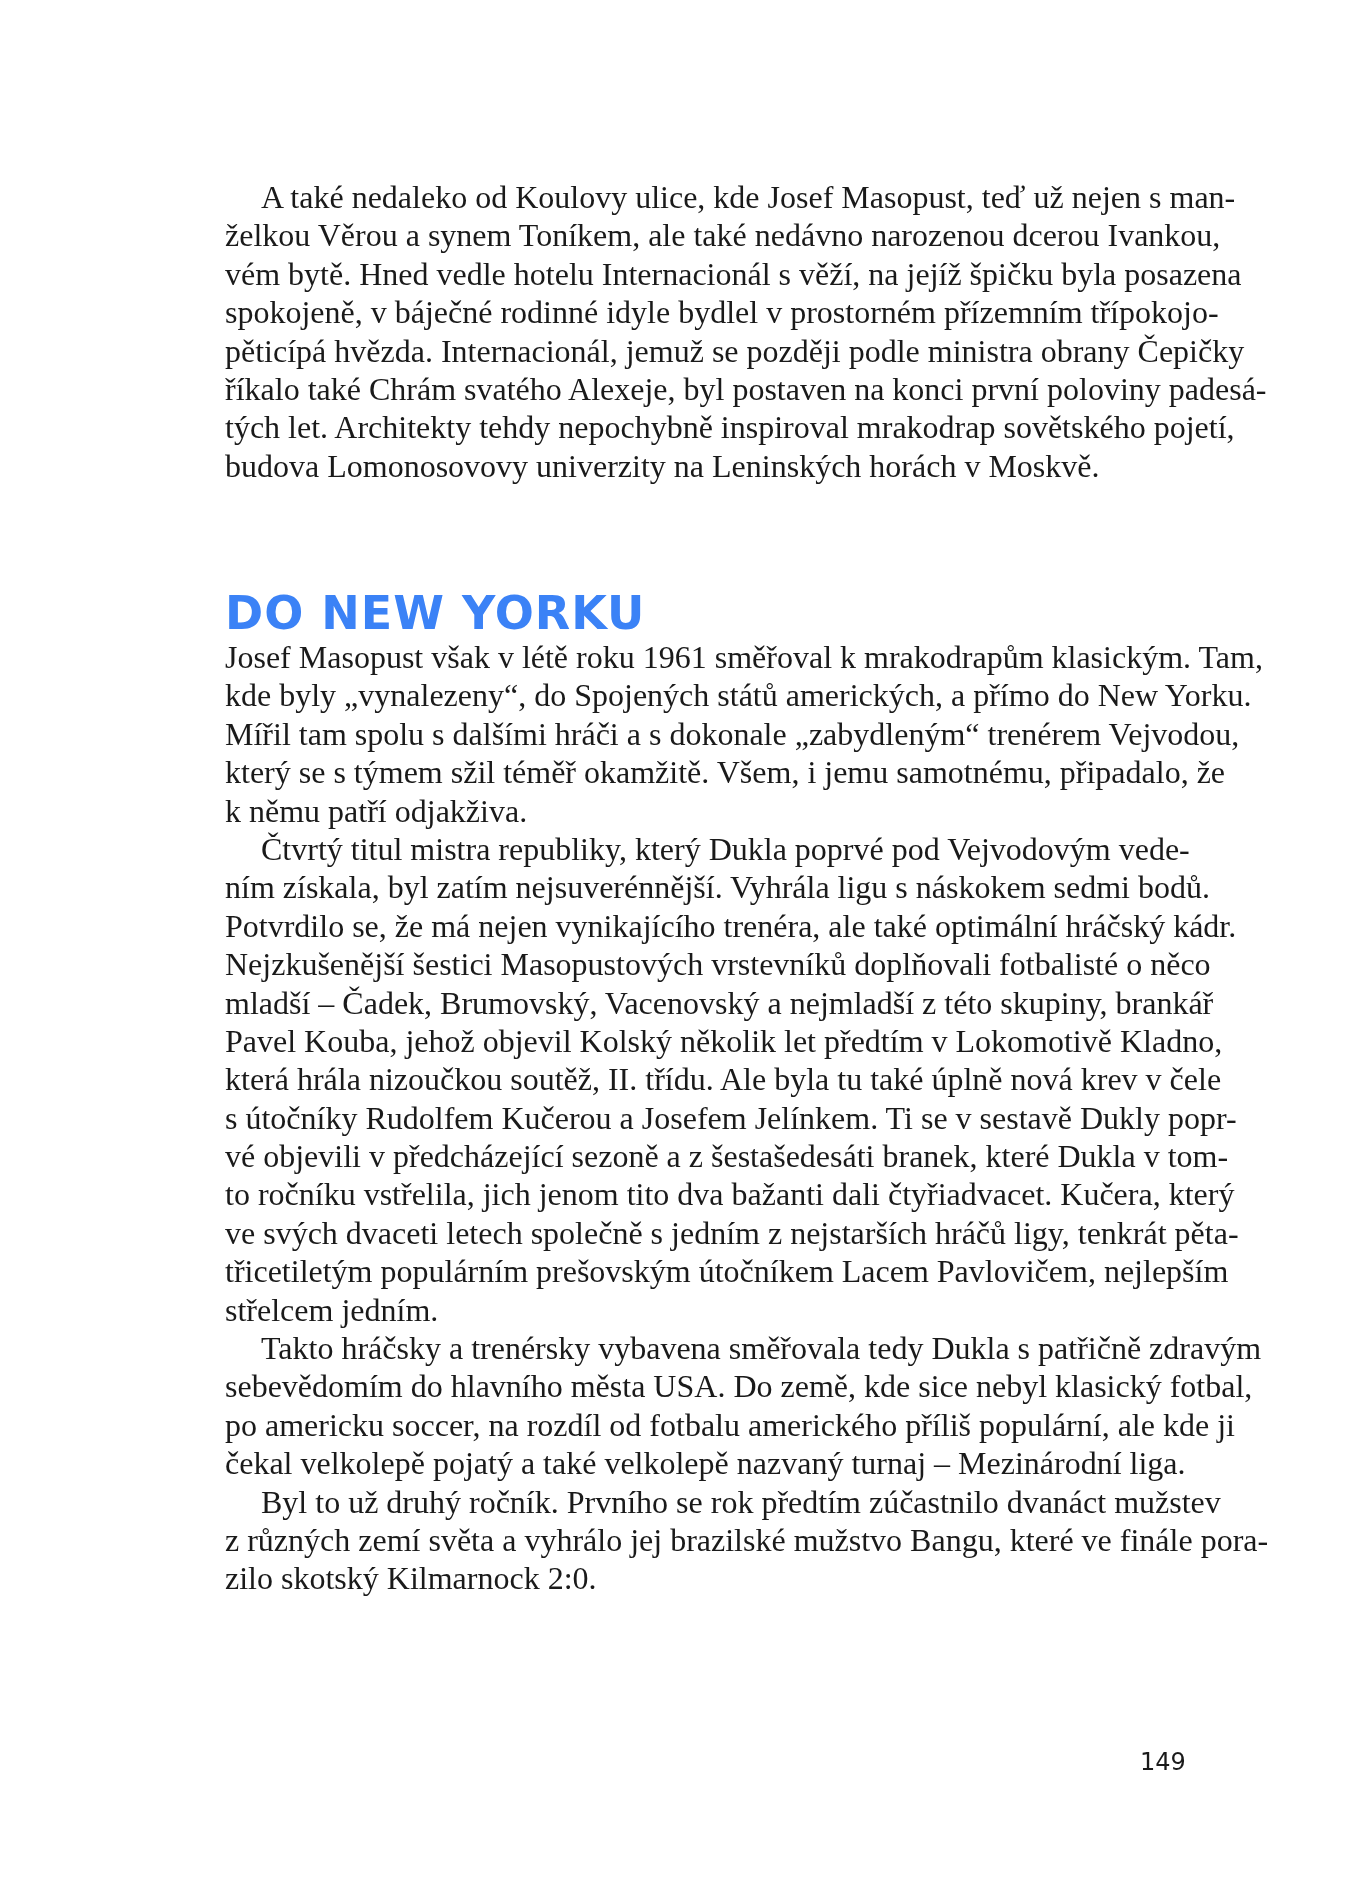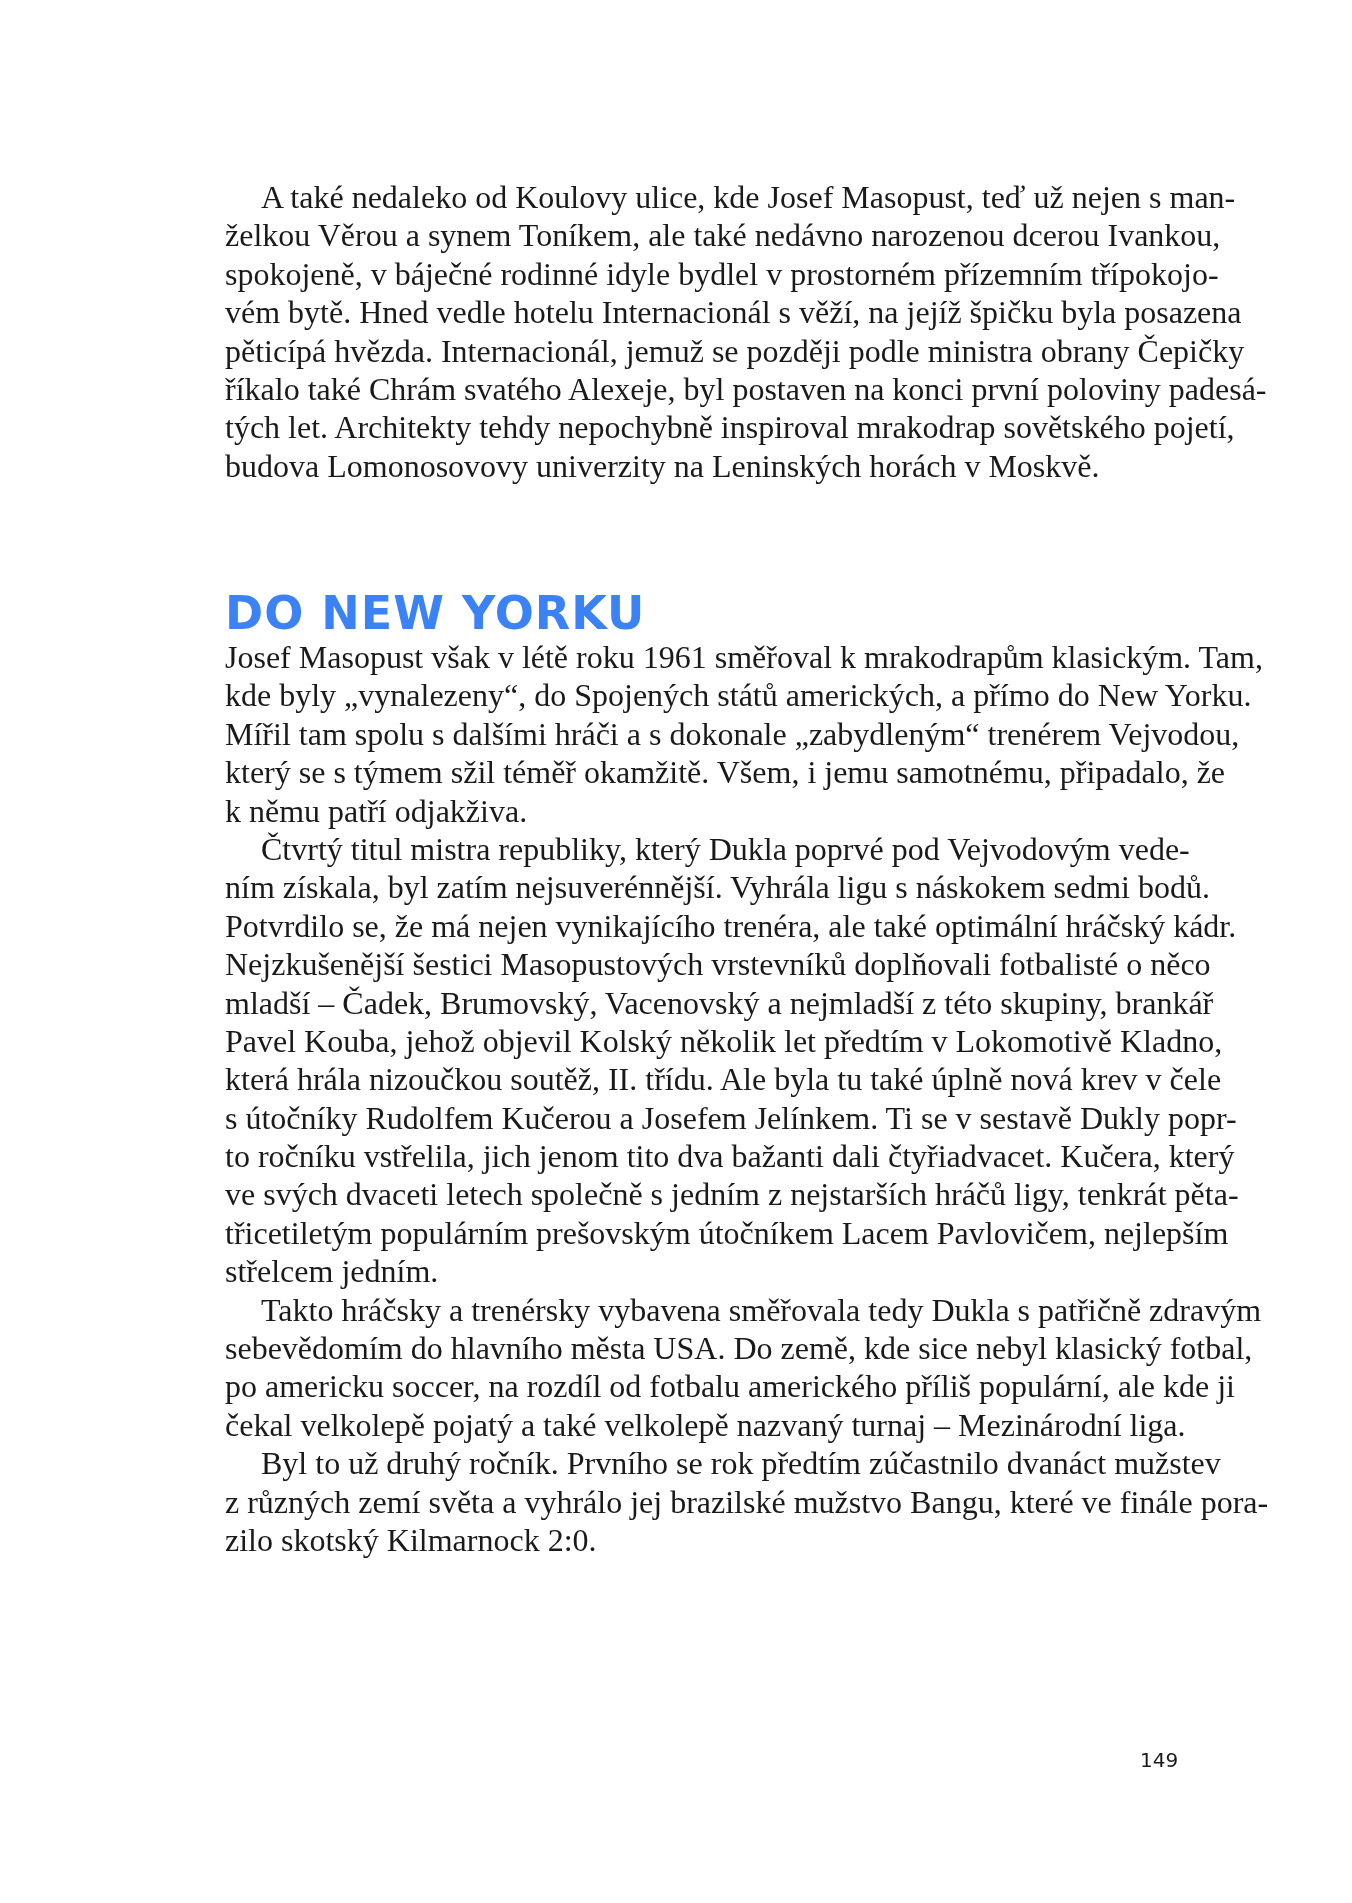--- a/index.html
+++ b/index.html
@@ -5,32 +5,32 @@
     html, body { margin: 0; padding: 0; background: #ffffff; }
     body { width: 1352px; height: 1903px; position: relative; overflow: hidden; color: #1a1a1a; }
     .page { position: absolute; left: 0; top: 0; width: 1352px; height: 1903px; background: #ffffff; }
     .text-block { position: absolute; left: 225px; width: 960px; font-family: "Liberation Serif", serif; font-size: 32px; line-height: 38.4px; }
     .line { display: block; height: 38.4px; white-space: nowrap; text-align: justify; text-align-last: justify; }
     .line.last { text-align-last: left; }
     .line.indent { padding-left: 36px; }
     #block1 { top: 178px; }
     .heading { position: absolute; left: 225px; top: 585px; font-family: "DejaVu Sans", sans-serif; font-weight: bold; font-size: 46px; letter-spacing: 1px; color: #3b82f6; line-height: 56px; }
     #block2 { top: 638px; }
-    .page-number { position: absolute; left: 1140px; top: 1748px; font-family: "DejaVu Sans", sans-serif; font-size: 20px; color: #1a1a1a; }
+    .page-number { position: absolute; left: 1140px; top: 1748px; font-family: "DejaVu Sans", sans-serif; font-size: 24px; color: #1a1a1a; }
   </style>
 </head>
 <body>
 
 <div class="page">
 
   <div class="text-block" id="block1">
     <span class="line indent">A také nedaleko od Koulovy ulice, kde Josef Masopust, teď už nejen s man-</span>
     <span class="line">želkou Věrou a synem Toníkem, ale také nedávno narozenou dcerou Ivankou,</span>
+    <span class="line">vém bytě. Hned vedle hotelu Internacionál s věží, na jejíž špičku byla posazena</span>
     <span class="line">spokojeně, v báječné rodinné idyle bydlel v prostorném přízemním třípokojo-</span>
-    <span class="line">vém bytě. Hned vedle hotelu Internacionál s věží, na jejíž špičku byla posazena</span>
     <span class="line">pěticípá hvězda. Internacionál, jemuž se později podle ministra obrany Čepičky</span>
     <span class="line">říkalo také Chrám svatého Alexeje, byl postaven na konci první poloviny padesá-</span>
     <span class="line">tých let. Architekty tehdy nepochybně inspiroval mrakodrap sovětského pojetí,</span>
     <span class="line last">budova Lomonosovovy univerzity na Leninských horách v Moskvě.</span>
   </div>
 
   <h2 class="heading" style="margin:0;">DO NEW YORKU</h2>
 
   <div class="text-block" id="block2">
     <div>
@@ -42,20 +42,21 @@
     </div>
     <div>
       <span class="line indent">Čtvrtý titul mistra republiky, který Dukla poprvé pod Vejvodovým vede-</span>
       <span class="line">ním získala, byl zatím nejsuverénnější. Vyhrála ligu s náskokem sedmi bodů.</span>
       <span class="line">Potvrdilo se, že má nejen vynikajícího trenéra, ale také optimální hráčský kádr.</span>
       <span class="line">Nejzkušenější šestici Masopustových vrstevníků doplňovali fotbalisté o něco</span>
       <span class="line">mladší – Čadek, Brumovský, Vacenovský a nejmladší z této skupiny, brankář</span>
       <span class="line">Pavel Kouba, jehož objevil Kolský několik let předtím v Lokomotivě Kladno,</span>
       <span class="line">která hrála nizoučkou soutěž, II. třídu. Ale byla tu také úplně nová krev v čele</span>
       <span class="line">s útočníky Rudolfem Kučerou a Josefem Jelínkem. Ti se v sestavě Dukly popr-</span>
+      <span class="line">vé objevili v předcházející sezoně a z šestašedesáti branek, které Dukla v tom-</span>
       <span class="line">to ročníku vstřelila, jich jenom tito dva bažanti dali čtyřiadvacet. Kučera, který</span>
       <span class="line">ve svých dvaceti letech společně s jedním z nejstarších hráčů ligy, tenkrát pěta-</span>
       <span class="line">třicetiletým populárním prešovským útočníkem Lacem Pavlovičem, nejlepším</span>
       <span class="line last">střelcem jedním.</span>
     </div>
     <div>
       <span class="line indent">Takto hráčsky a trenérsky vybavena směřovala tedy Dukla s patřičně zdravým</span>
       <span class="line">sebevědomím do hlavního města USA. Do země, kde sice nebyl klasický fotbal,</span>
       <span class="line">po americku soccer, na rozdíl od fotbalu amerického příliš populární, ale kde ji</span>
       <span class="line last">čekal velkolepě pojatý a také velkolepě nazvaný turnaj – Mezinárodní liga.</span>

